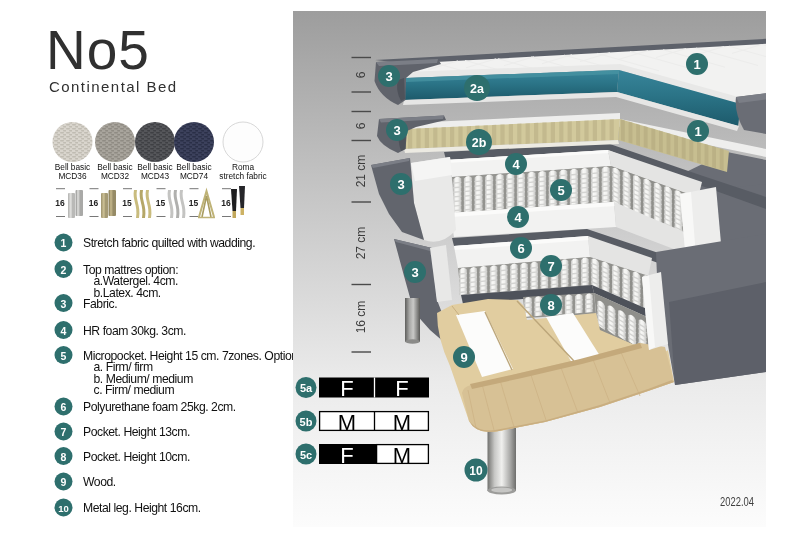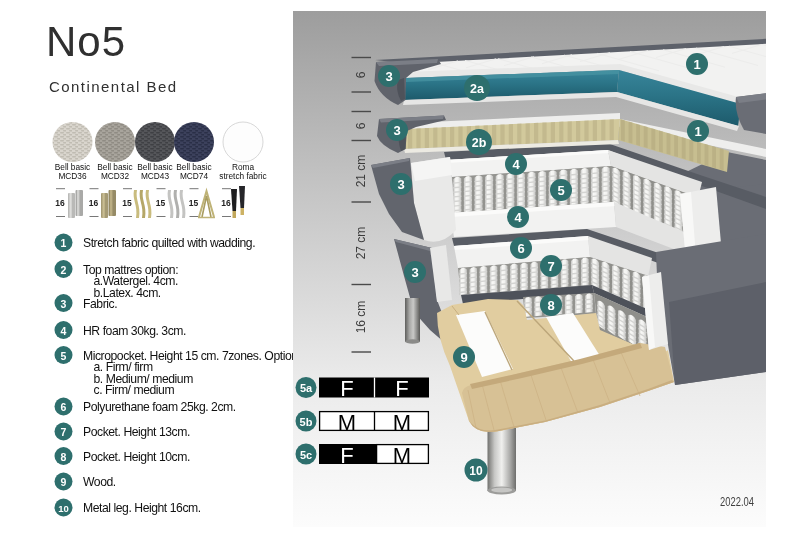--- a/index.html
+++ b/index.html
@@ -1,15 +1,15 @@
 <!DOCTYPE html>
 <html><head><meta charset="utf-8"><style>
 html,body{margin:0;padding:0;background:#fff;width:800px;height:533px;overflow:hidden}
 body{font-family:"Liberation Sans",sans-serif;position:relative}
-#t1{position:absolute;left:46px;top:18px;font-size:42px;color:#303030;letter-spacing:1px}
+#t1{position:absolute;left:46px;top:18px;font-size:55px;color:#303030;letter-spacing:1px}
 #t2{position:absolute;left:49px;top:77.5px;font-size:15px;color:#303030;letter-spacing:1.45px}
 svg{position:absolute;left:0;top:0}
 svg text{font-family:"Liberation Sans",sans-serif}
 </style></head><body>
 <div id="t1">No5</div>
 <div id="t2">Continental Bed</div>
 <svg width="800" height="533" viewBox="0 0 800 533">
 <defs>
       <pattern id="wv72" width="6" height="4" patternUnits="userSpaceOnUse">
         <rect width="6" height="4" fill="#d9d5cd"></rect>

